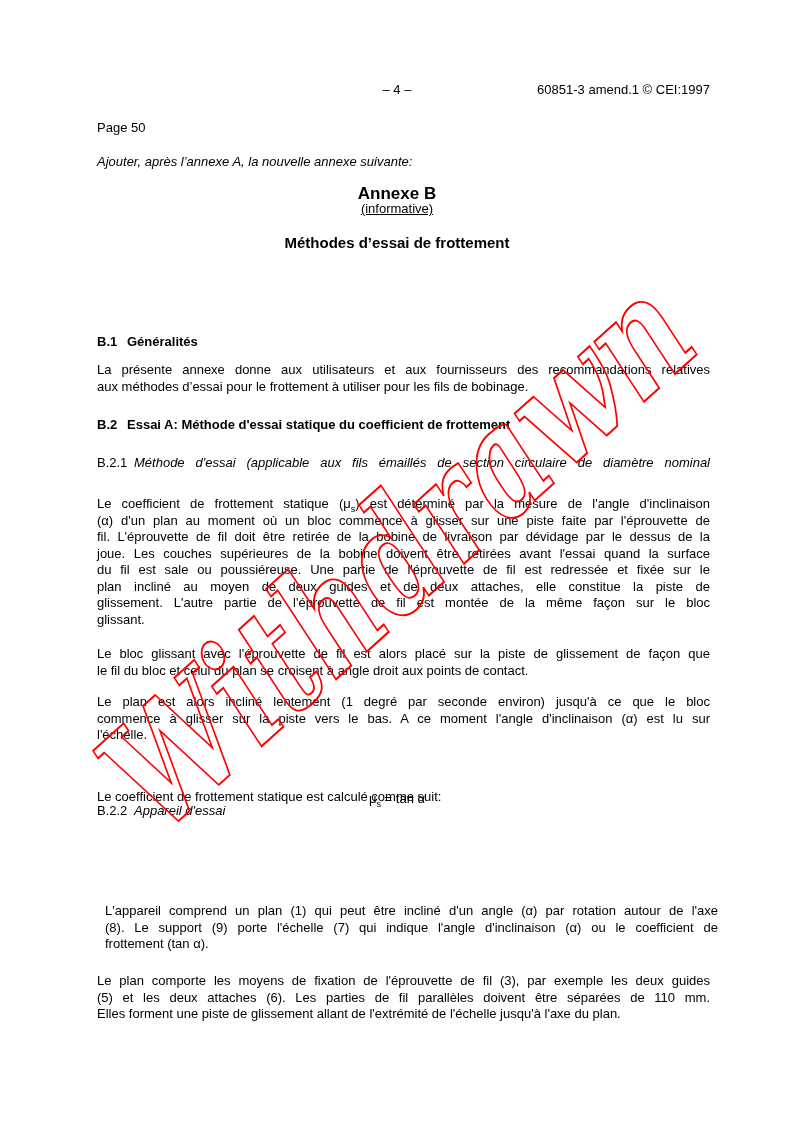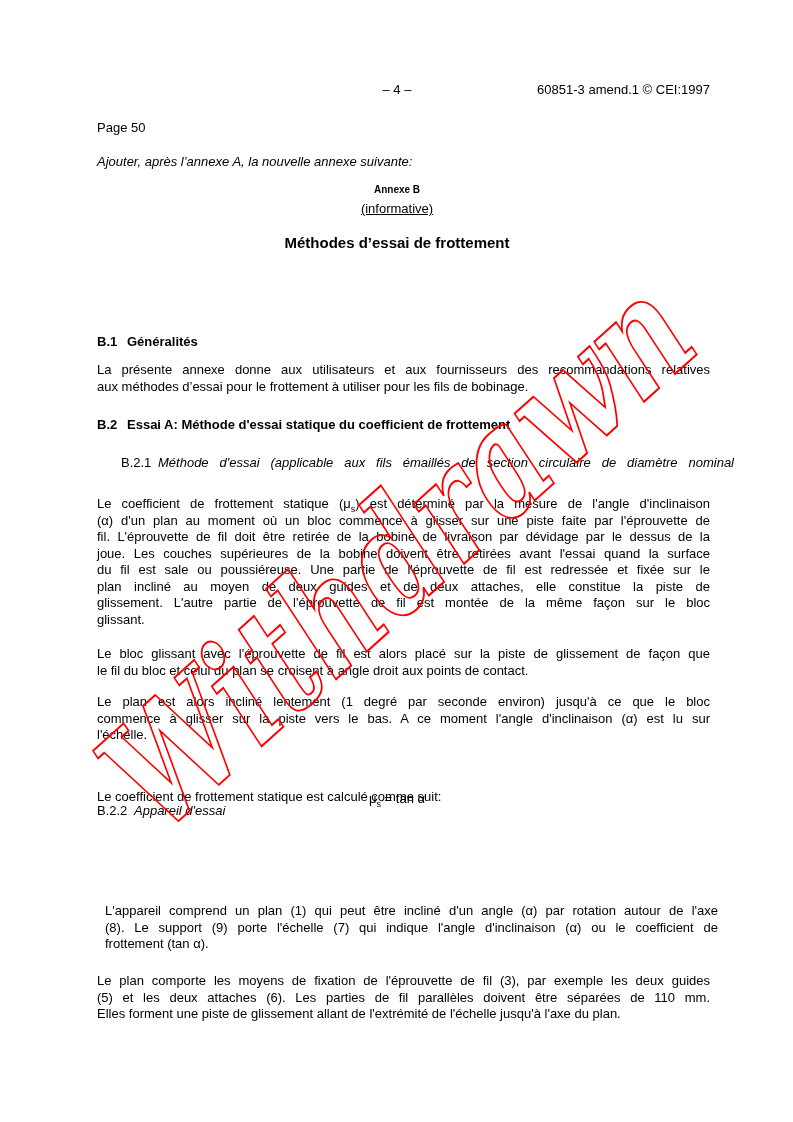--- a/index.html
+++ b/index.html
@@ -11,21 +11,21 @@
     font-size:13px;
     color:#000000;
     overflow:hidden;
   }
   .abs{position:absolute;}
   .col{left:97px;width:613px;}
   .centered{left:97px;width:600px;text-align:center;}
   .right{left:97px;width:613px;text-align:right;}
   .bold{font-weight:bold;}
   .italic{font-style:italic;}
-  .sz14{font-size:10px;}
+  .sz14{font-size:17px;}
   .sz15{font-size:15px;}
   .line{
     line-height:16.5px;
     text-align:justify;
     text-align-last:justify;
   }
   .line.last{text-align-last:left;}
   .clause{display:flex;}
   .clause .num{flex:0 0 auto;}
   .clause .num.w30{width:30px;}
@@ -58,21 +58,21 @@
   <div class="abs col" style="top:362px;">
       <div class="line">La présente annexe donne aux utilisateurs et aux fournisseurs des recommandations relatives</div>
       <div class="line last">aux méthodes d’essai pour le frottement à utiliser pour les fils de bobinage.</div>
     </div>
 
   <div class="abs col bold clause" style="top:417px;">
     <span class="num w30">B.2</span>
     <span class="ttl">Essai A: Méthode d'essai statique du coefficient de frottement</span>
   </div>
 
-  <div class="abs col clause" style="top:455px;margin-left:24px;">
+  <div class="abs col clause" style="top:455px;">
     <span class="num w37">B.2.1</span>
     <span class="ttl italic">
         <div class="line">Méthode d'essai (applicable aux fils émaillés de section circulaire de diamètre nominal</div>
       </span>
   </div>
   <div class="abs col" style="top:496px;">
       <div class="line">Le coefficient de frottement statique (μ<sub>s</sub>) est déterminé par la mesure de l'angle d'inclinaison</div>
       <div class="line">(α) d'un plan au moment où un bloc commence à glisser sur une piste faite par l'éprouvette de</div>
       <div class="line">fil. L'éprouvette de fil doit être retirée de la bobine de livraison par dévidage par le dessus de la</div>
       <div class="line">joue. Les couches supérieures de la bobine doivent être retirées avant l'essai quand la surface</div>

